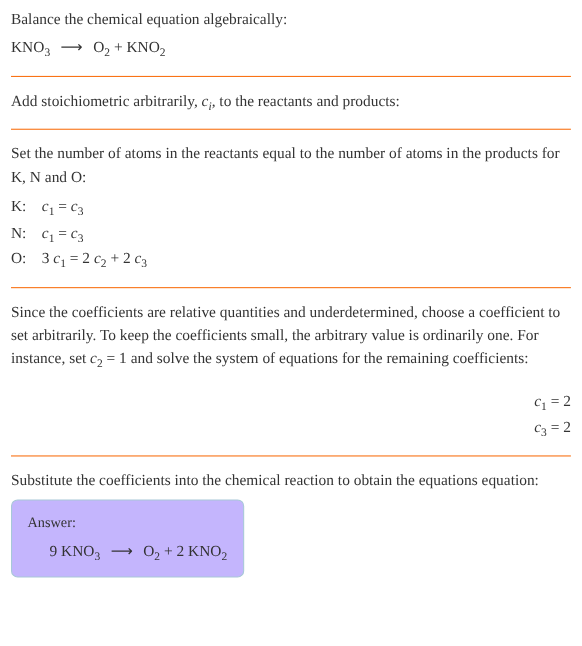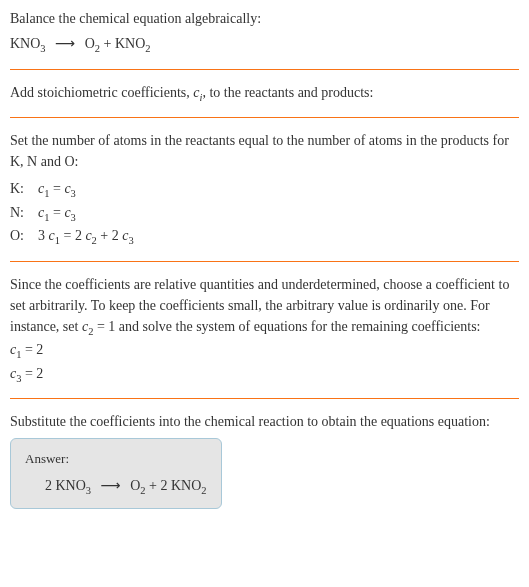--- a/index.html
+++ b/index.html
@@ -49,27 +49,28 @@
       display: flex;
       gap: 8px;
     }
     .atom-label {
       width: 20px;
     }
     .atom-eq {
       flex: 1;
     }
     .coeff-list {
-      margin-top: 0;
+      margin-top: 16px;
+      text-align: right;
     }
     .coeff-line {
       display: block;
     }
     .answer-box {
-      background: #e5e5e5;
+      background: #c4b5fd;
       border: 1px solid #a8c8d8;
       border-radius: 6px;
       padding: 10px 14px;
       display: inline-block;
       margin-top: 6px;
     }
     .answer-label {
       font-size: 13px;
       margin-bottom: 6px;
     }
@@ -84,21 +85,21 @@
   <div>Balance the chemical equation algebraically:</div>
   <div class="equation">
     <span>KNO</span><span class="subnum">3</span>
     <span class="arrow">⟶</span>
     <span>O</span><span class="subnum">2</span><span> + </span><span>KNO</span><span class="subnum">2</span>
   </div>
 </div>
 
 <div class="section">
   <div>
-    <span>Add stoichiometric coefficients, </span><span class="italic">c</span><span class="sub">i</span><span>, to the reactants and products:</span>
+    <span>Add stoichiometric arbitrarily, </span><span class="italic">c</span><span class="sub">i</span><span>, to the reactants and products:</span>
   </div>
 </div>
 
 <div class="section">
   <div>Set the number of atoms in the reactants equal to the number of atoms in the products for K, N and O:</div>
   <div class="atom-table">
     <div class="atom-row">
       <div class="atom-label">K:</div>
       <div class="atom-eq">
         <span class="italic">c</span><span class="subnum">1</span><span> = </span><span class="italic">c</span><span class="subnum">3</span>
@@ -127,18 +128,18 @@
     <span class="coeff-line"><span class="italic">c</span><span class="subnum">1</span><span> = 2</span></span>
     <span class="coeff-line"><span class="italic">c</span><span class="subnum">3</span><span> = 2</span></span>
   </div>
 </div>
 
 <div>
   <div>Substitute the coefficients into the chemical reaction to obtain the equations equation:</div>
   <div class="answer-box">
     <div class="answer-label">Answer:</div>
     <div class="answer-eq">
-      <span>2 KNO</span><span class="subnum">3</span>
+      <span>9 KNO</span><span class="subnum">3</span>
       <span class="arrow">⟶</span>
       <span>O</span><span class="subnum">2</span><span> + 2 KNO</span><span class="subnum">2</span>
     </div>
   </div>
 </div>
 
 </body></html>

